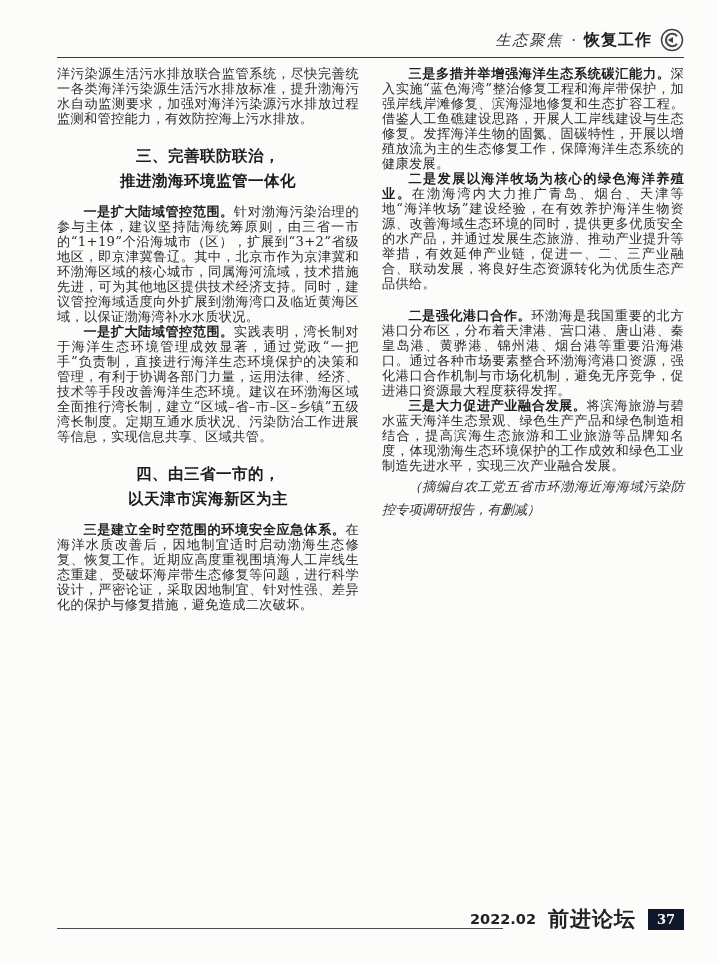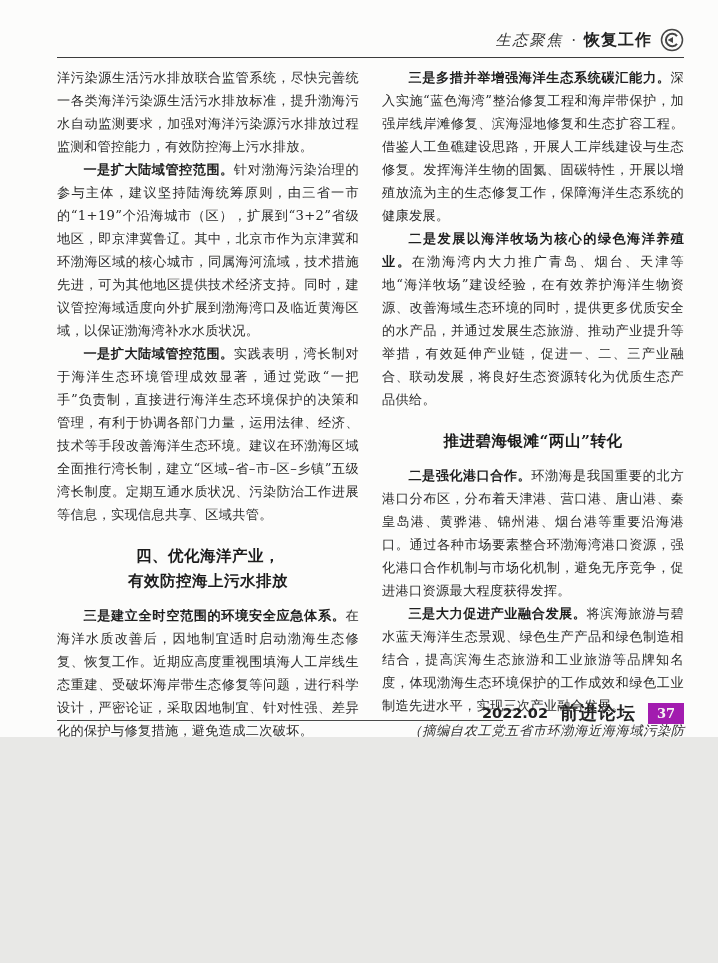--- a/index.html
+++ b/index.html
@@ -1,18 +1,18 @@
 <!DOCTYPE html>
 <html><head>
 <meta charset="utf-8">
 <style>
   html,body{margin:0;padding:0;background:#e8e8e6;}
   .page{
     position:relative;
-    width:718px;height:737px;
+    width:718px;height:963px;
     background:#fcfcfb;
     overflow:hidden;
     font-family:"DejaVu Serif","Liberation Serif",serif;
     color:#2b2b2b;
     box-sizing:border-box;
   }
   
   .hdr{position:absolute;top:28px;left:57px;right:34px;}
   .hdr-inner{display:flex;justify-content:flex-end;align-items:center;gap:8px;padding-bottom:5px;}
   .hdr-kai{font-size:15px;font-style:italic;letter-spacing:2px;color:#333;}
@@ -22,21 +22,21 @@
   .hdr-rule{border:none;border-top:1.5px solid #3c3c3c;margin:0;height:0;}
   
   .cols{
     position:absolute;top:66px;left:57px;right:34px;bottom:60px;
     display:flex;gap:23px;
   }
   .col{width:302px;min-width:302px;}
   .para{
     margin:0;
     font-size:13.2px;
-    line-height:23px;
+    line-height:15px;
     text-align:justify;
     text-indent:2em;
     letter-spacing:0.3px;
   }
   .para.no-indent{text-indent:0;}
   .lead{
     font-family:"DejaVu Sans","Liberation Sans",sans-serif;
     font-weight:bold;color:#1f1f1f;letter-spacing:0;
   }
   .sec-heading{
@@ -49,35 +49,35 @@
     letter-spacing:0.5px;
   }
   .sec-heading span{display:block;}
   .source-note{
     margin:2px 0 0 0;
     font-size:13.2px;line-height:23px;
     text-align:justify;text-indent:2em;
     font-style:italic;color:#2f2f2f;
   }
   
-  .ftr{position:absolute;left:57px;right:34px;bottom:12px;height:24px;}
+  .ftr{position:absolute;left:57px;right:34px;bottom:30px;height:24px;}
   .ftr-rule{position:absolute;left:0;bottom:4px;width:446px;border:none;border-top:1.5px solid #4a4a4a;margin:0;}
   .ftr-right{position:absolute;right:0;bottom:0;display:flex;align-items:center;gap:12px;}
   .ftr-issue{
     font-family:"DejaVu Sans","Liberation Sans",sans-serif;
     font-weight:bold;font-size:14.5px;color:#222;
   }
   .ftr-journal{
     font-family:"DejaVu Sans","Liberation Sans",sans-serif;
-    font-weight:bold;font-size:18px;color:#222;letter-spacing:1px;
+    font-weight:bold;font-size:21px;color:#222;letter-spacing:1px;
   }
   .ftr-badge{
     display:inline-flex;align-items:center;justify-content:center;
     min-width:36px;height:21px;
-    background:#a21caf;color:#f5f5f3;
+    background:#0f172a;color:#f5f5f3;
     font-size:13px;font-weight:bold;
     font-family:"DejaVu Serif","Liberation Serif",serif;
   }
 </style>
 </head>
 <body>
 
 <div class="page">
 
   <header class="hdr">
@@ -94,41 +94,44 @@
       </span>
     </div>
     <hr class="hdr-rule">
   </header>
 
   <main class="cols">
 
     <section class="col">
       <p class="para no-indent"><span>洋污染源生活污水排放联合监管系统，尽快完善统一各类海洋污染源生活污水排放标准，提升渤海污水自动监测要求，加强对海洋污染源污水排放过程监测和管控能力，有效防控海上污水排放。</span></p>
 
+      <h2 class="sec-heading">
+        <span>三、完善联防联治，</span>
+        <span>推进渤海环境监管一体化</span>
+      </h2>
 
       <p class="para"><b class="lead">一是扩大陆域管控范围。</b><span>针对渤海污染治理的参与主体，建议坚持陆海统筹原则，由三省一市的“1+19”个沿海城市（区），扩展到“3+2”省级地区，即京津冀鲁辽。其中，北京市作为京津冀和环渤海区域的核心城市，同属海河流域，技术措施先进，可为其他地区提供技术经济支持。同时，建议管控海域适度向外扩展到渤海湾口及临近黄海区域，以保证渤海湾补水水质状况。</span></p>
 
       <p class="para"><b class="lead">一是扩大陆域管控范围。</b><span>实践表明，湾长制对于海洋生态环境管理成效显著，通过党政“一把手”负责制，直接进行海洋生态环境保护的决策和管理，有利于协调各部门力量，运用法律、经济、技术等手段改善海洋生态环境。建议在环渤海区域全面推行湾长制，建立“区域–省–市–区–乡镇”五级湾长制度。定期互通水质状况、污染防治工作进展等信息，实现信息共享、区域共管。</span></p>
 
 
       <h2 class="sec-heading">
-        <span>四、优化海洋产业，</span>
-        <span>有效防控海上污水排放</span>
+        <span>四、由三省一市的，</span>
+        <span>以天津市滨海新区为主</span>
       </h2>
 
       <p class="para"><b class="lead">三是建立全时空范围的环境安全应急体系。</b><span>在海洋水质改善后，因地制宜适时启动渤海生态修复、恢复工作。近期应高度重视围填海人工岸线生态重建、受破坏海岸带生态修复等问题，进行科学设计，严密论证，采取因地制宜、针对性强、差异化的保护与修复措施，避免造成二次破坏。</span></p>
     </section>
 
     <section class="col">
       <p class="para"><b class="lead">三是多措并举增强海洋生态系统碳汇能力。</b><span>深入实施“蓝色海湾”整治修复工程和海岸带保护，加强岸线岸滩修复、滨海湿地修复和生态扩容工程。借鉴人工鱼礁建设思路，开展人工岸线建设与生态修复。发挥海洋生物的固氮、固碳特性，开展以增殖放流为主的生态修复工作，保障海洋生态系统的健康发展。</span></p>
 
       <p class="para"><b class="lead">二是发展以海洋牧场为核心的绿色海洋养殖业。</b><span>在渤海湾内大力推广青岛、烟台、天津等地“海洋牧场”建设经验，在有效养护海洋生物资源、改善海域生态环境的同时，提供更多优质安全的水产品，并通过发展生态旅游、推动产业提升等举措，有效延伸产业链，促进一、二、三产业融合、联动发展，将良好生态资源转化为优质生态产品供给。</span></p>
 
       <h2 class="sec-heading">
-        <span>推进碧海银滩“两山”转化</span>
       </h2>
 
 
       <p class="para"><b class="lead">二是强化港口合作。</b><span>环渤海是我国重要的北方港口分布区，分布着天津港、营口港、唐山港、秦皇岛港、黄骅港、锦州港、烟台港等重要沿海港口。通过各种市场要素整合环渤海湾港口资源，强化港口合作机制与市场化机制，避免无序竞争，促进港口资源最大程度获得发挥。</span></p>
 
       <p class="para"><b class="lead">三是大力促进产业融合发展。</b><span>将滨海旅游与碧水蓝天海洋生态景观、绿色生产产品和绿色制造相结合，提高滨海生态旅游和工业旅游等品牌知名度，体现渤海生态环境保护的工作成效和绿色工业制造先进水平，实现三次产业融合发展。</span></p>
 
       <p class="source-note"><span>（摘编自农工党五省市环渤海近海海域污染防控专项调研报告，有删减）</span></p>
 
     </section>

